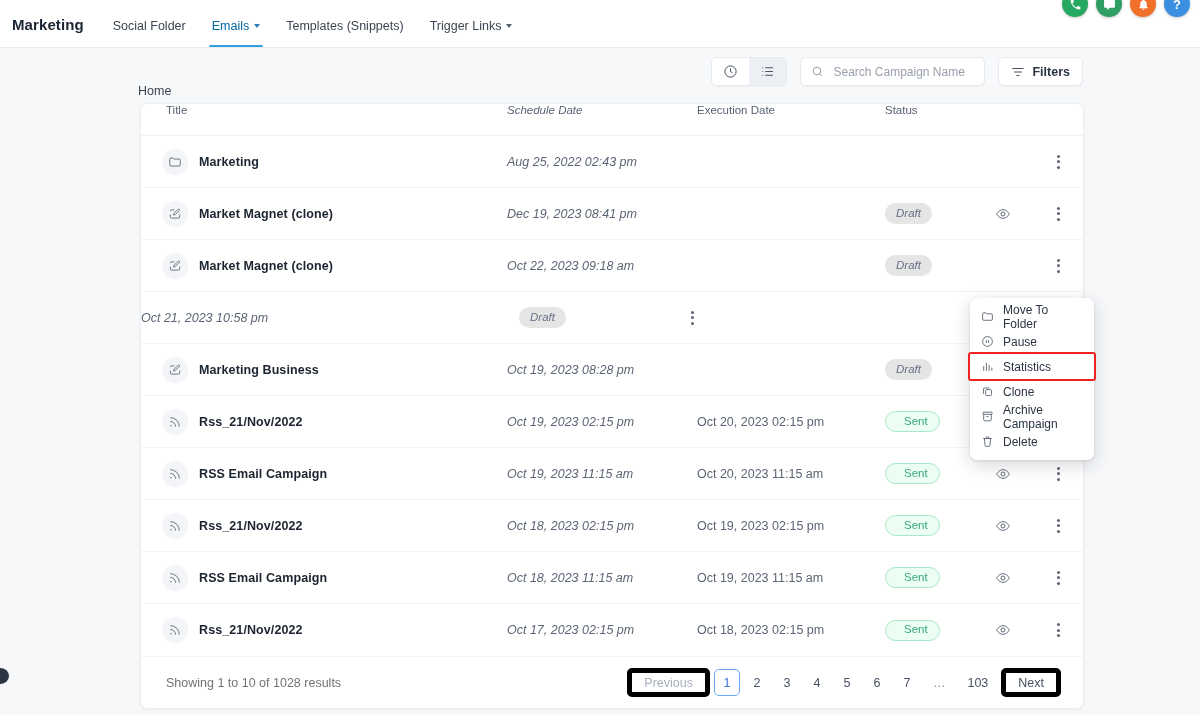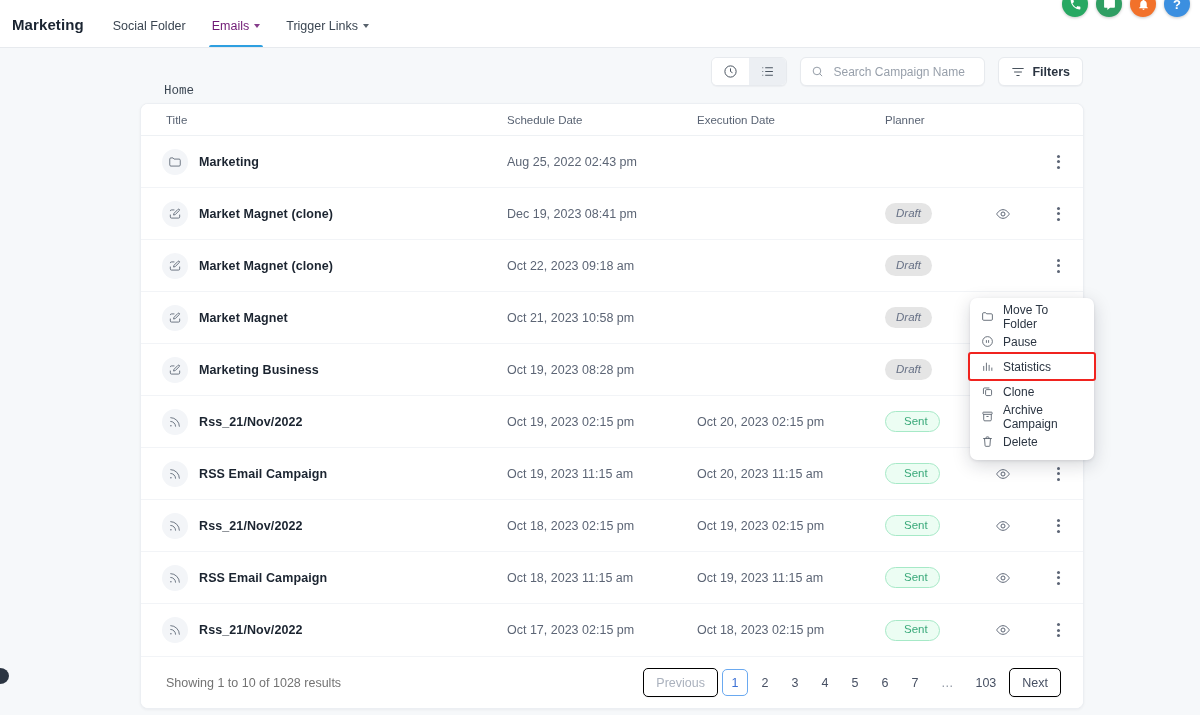--- a/index.html
+++ b/index.html
@@ -41,21 +41,21 @@
     padding: 0 16px 14px 0; letter-spacing: .1px;
   }
   .navtabs { display: flex; align-items: flex-end; gap: 0; height: 100%; }
   .navtab {
     position: relative;
     display: flex; align-items: center; gap: 5px;
     font-size: 12.5px; color: #3b4652;
     padding: 0 13px 14px 13px;
     cursor: pointer; white-space: nowrap;
   }
-  .navtab.active { color: #701a75; }
+  .navtab.active { color: #0369a1; }
   .navtab.active::after {
     content: ""; position: absolute; left: 10px; right: 10px; bottom: 0;
     height: 2px; background: #2e9fe0; border-radius: 2px 2px 0 0;
   }
   .caret {
     display: inline-block; width: 0; height: 0;
     border-left: 3.5px solid transparent;
     border-right: 3.5px solid transparent;
     border-top: 4px solid currentColor;
     opacity: .85; margin-bottom: 1px;
@@ -101,45 +101,45 @@
   .filters-btn {
     height: 29px; background: #fff; border: 1px solid #e7eaee; border-radius: 6px;
     display: flex; align-items: center; gap: 7px; padding: 0 12px;
     font-size: 12.5px; color: #2b3542; cursor: pointer; font-weight: 600;
     box-shadow: 0 1px 1px rgba(16,24,40,.04);
   }
   .filters-btn svg { width: 14px; height: 14px; stroke: #3b4652; fill: none; stroke-width: 1.6; }
 
   
   .breadcrumb {
-    position: absolute; top: 36px; left: 164px;
-    font-size: 12.5px; color: #3b4652; font-family: Liberation Mono, monospace;
+    position: absolute; top: 36px; left: 138px;
+    font-size: 12.5px; color: #3b4652;
   }
 
   
   .card {
     position: absolute; top: 55px; left: 140px; width: 944px;
     background: #ffffff;
     border: 1px solid #eceff3;
     border-radius: 8px;
     box-shadow: 0 1px 3px rgba(16,24,40,.05);
     overflow: hidden;
   }
 
   .thead {
-    display: flex; align-items: center; height: 32px;
+    display: flex; height: 32px;
     border-bottom: 1px solid #eef1f4;
     background: #fff;
   }
   .thead .th {
     font-size: 11.5px; color: #596373; font-weight: normal;
   }
 
   .col-title  { width: 366px; padding-left: 25px; }
-  .col-sched  { width: 190px; }
+  .col-sched  { width: 190px; font-style: italic; }
   .col-exec   { width: 188px; }
   .col-status { width: 88px; }
   .col-eye    { width: 60px; text-align: center; }
   .col-menu   { width: 50px; text-align: center; }
 
   .row {
     display: flex; align-items: center; height: 52px;
     border-bottom: 1px solid #f2f4f7;
     background: #fff;
   }
@@ -178,21 +178,21 @@
   .showing { font-size: 12.5px; color: #737373; }
   .pager { display: flex; align-items: center; gap: 0; }
   .pbtn {
     min-width: 26px; height: 27px; padding: 0 8px;
     display: flex; align-items: center; justify-content: center;
     font-size: 12.5px; color: #475063; cursor: pointer;
     background: transparent; border: 1px solid transparent; border-radius: 5px;
     margin: 0 2px;
   }
   .pbtn.edge {
-    border: 1px solid #000000; background: #fff; padding: 0 12px; height: 29px;
+    border: 5px solid #000000; background: #fff; padding: 0 12px; height: 29px;
     box-shadow: 0 1px 1px rgba(16,24,40,.04);
   }
   .pbtn.disabled { color: #aab1bd; }
   .pbtn.current { border: 1px solid #6aa9f0; color: #3b6fd4; background: #fff; }
   .pbtn.ellipsis { color: #8d95a1; cursor: default; }
 
   
   .ctxmenu {
     position: absolute; top: 250px; left: 970px; width: 124px;
     background: #fff; border-radius: 7px;
@@ -247,20 +247,23 @@
   <div class="brand">Marketing</div>
   <div class="navtabs">
     <div class="navtab">
       <span>Social Folder</span>
     </div>
     <div class="navtab active">
       <span>Emails</span>
       <span class="caret"></span>
     </div>
     <div class="navtab">
+      <span>Templates (Snippets)</span>
+    </div>
+    <div class="navtab">
       <span>Trigger Links</span>
       <span class="caret"></span>
     </div>
   </div>
 </div>
 
 <div class="page">
 
   <div class="toolbar">
     <div class="viewtoggle">
@@ -295,21 +298,21 @@
 
   <div class="breadcrumb">
     <span>Home</span>
   </div>
 
   <div class="card">
     <div class="thead">
       <div class="th col-title">Title</div>
       <div class="th col-sched">Schedule Date</div>
       <div class="th col-exec">Execution Date</div>
-      <div class="th col-status">Planner</div>
+      <div class="th col-status">Status</div>
       <div class="th col-eye"></div>
       <div class="th col-menu"></div>
     </div>
 
     <div id="tbody">
         <div class="row">
           <div class="col-title title-cell">
             <span class="row-icon">
               <svg viewBox="0 0 24 24">
                 <path d="M3 7a2 2 0 0 1 2-2h3.6l1.8 2H19a2 2 0 0 1 2 2v8a2 2 0 0 1-2 2H5a2 2 0 0 1-2-2z"></path>
@@ -374,29 +377,20 @@
           <div class="col-eye" style="display:flex;align-items:center;justify-content:center"></div>
           <div class="col-menu" style="display:flex;align-items:center;justify-content:center">
             <div class="kebab">
               <i></i>
               <i></i>
               <i></i>
             </div>
           </div>
         </div>
         <div class="row">
-          <div class="col-title title-cell">
-            <span class="row-icon">
-              <svg viewBox="0 0 24 24">
-                <path d="M4 7a2 2 0 0 1 2-2h5M20 13v4a2 2 0 0 1-2 2H6a2 2 0 0 1-2-2v-4"></path>
-                <path d="M19.2 3.8a1.7 1.7 0 0 1 0 2.4L12.5 13l-3 .8.8-3 6.7-6.7a1.7 1.7 0 0 1 2.2 0z"></path>
-              </svg>
-            </span>
-            <span class="title-text">Market Magnet</span>
-          </div>
           <div class="col-sched date-text">Oct 21, 2023 10:58 pm</div>
           <div class="col-exec date-text"></div>
           <div class="col-status"><span class="badge draft">Draft</span></div>
           <div class="col-eye" style="display:flex;align-items:center;justify-content:center"></div>
           <div class="col-menu" style="display:flex;align-items:center;justify-content:center">
             <div class="kebab">
               <i></i>
               <i></i>
               <i></i>
             </div>

